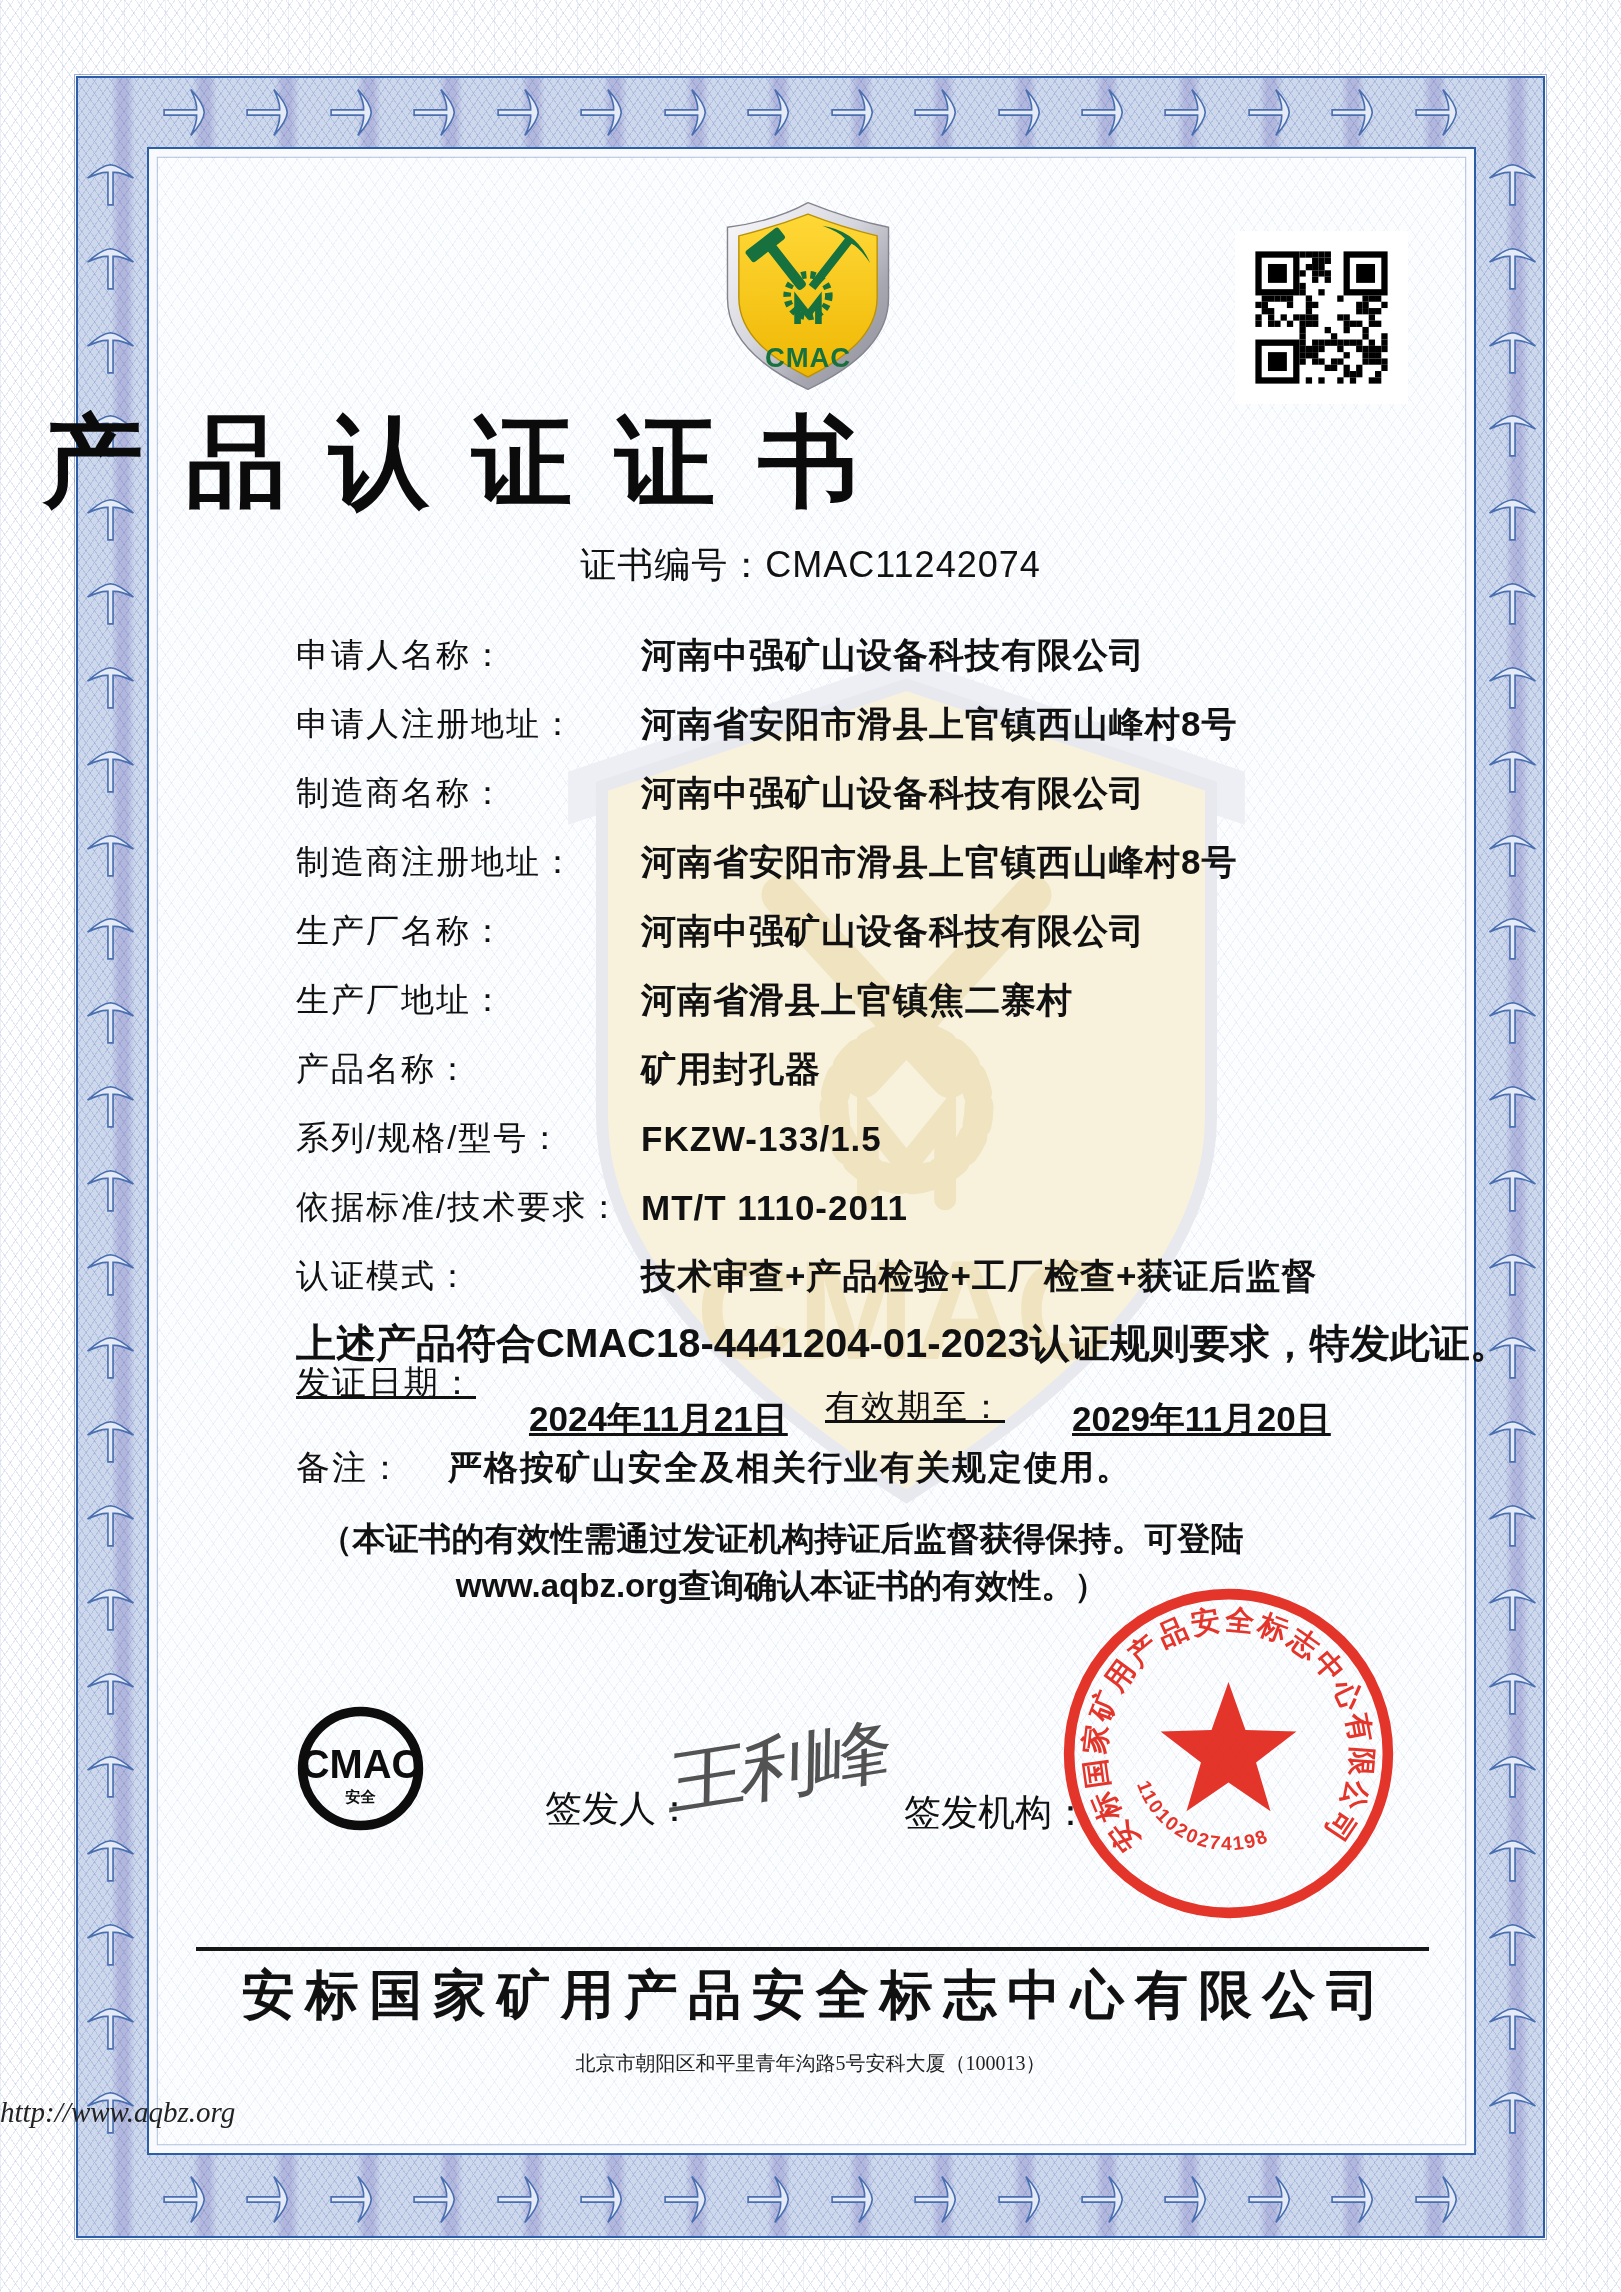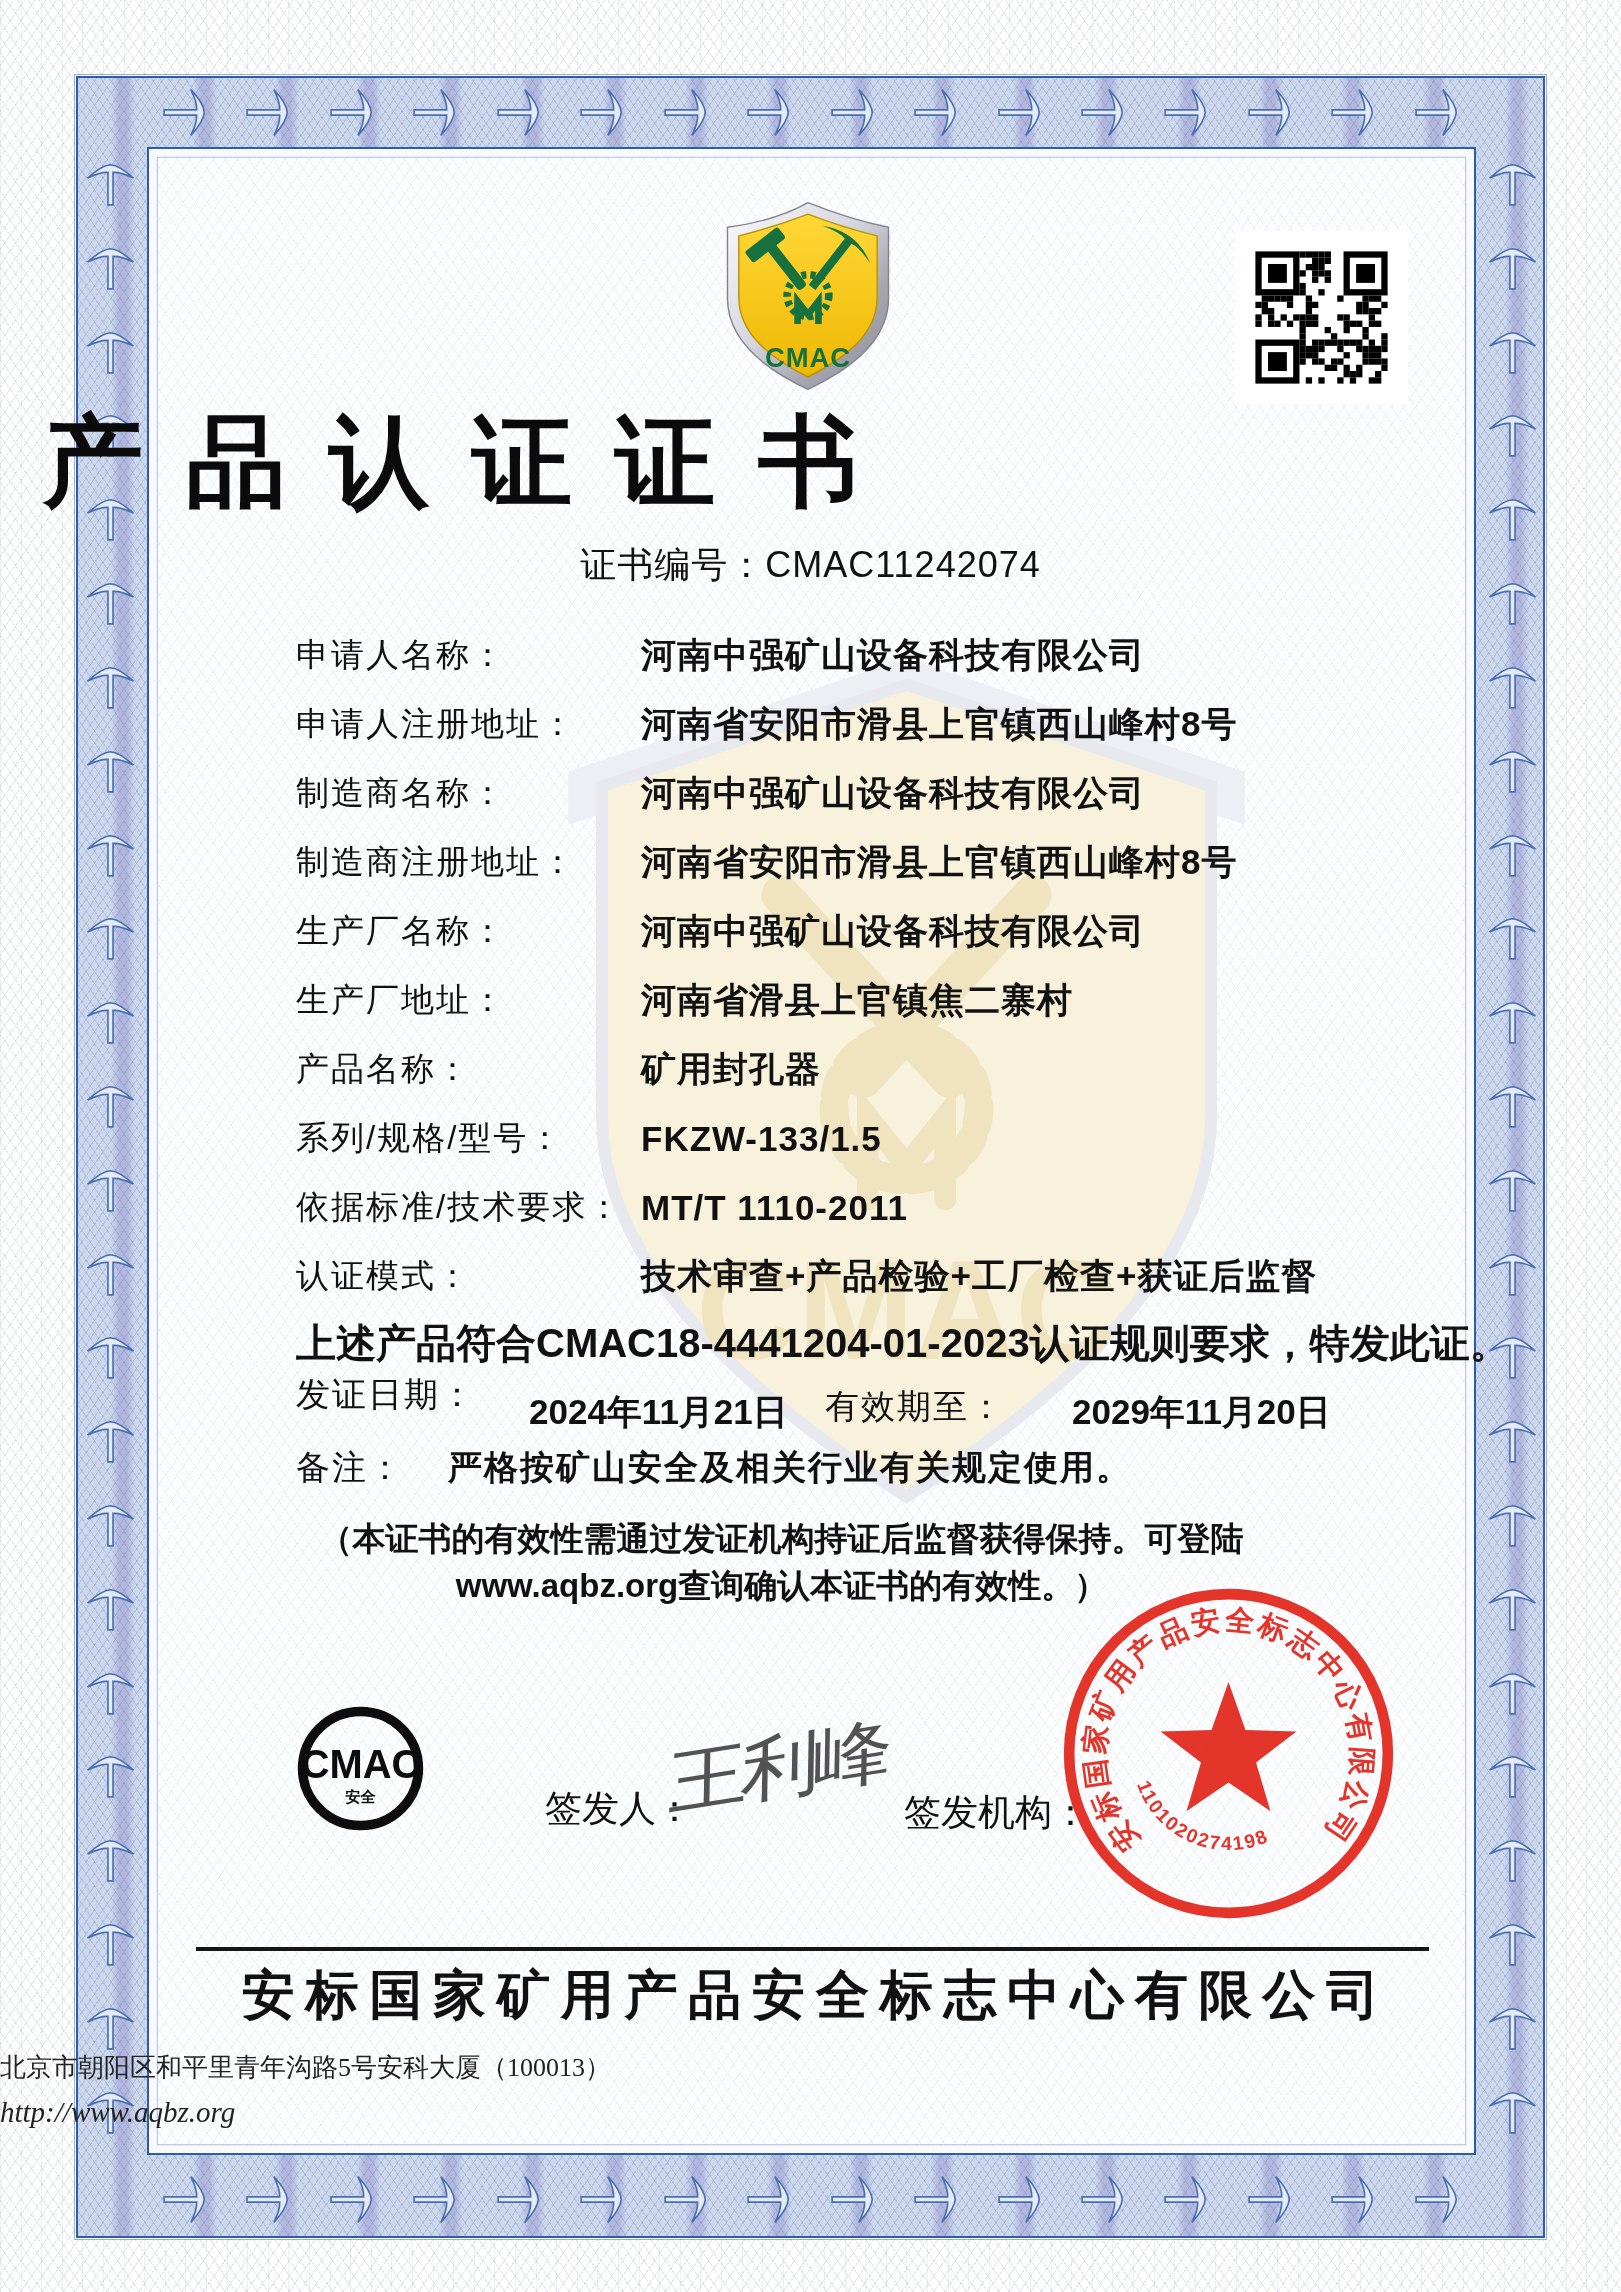--- a/index.html
+++ b/index.html
@@ -59,21 +59,21 @@
     position:absolute; top:541px; left:0; width:100%; z-index:3; text-align:center;
     font-size:36px; font-weight:500; letter-spacing:1px;
   }
 
   
   .fields{position:absolute; left:296px; right:147px; top:621px; z-index:3;}
   .frow{display:flex; height:69px; align-items:center;}
   .flabel{width:345px; flex:0 0 345px; font-size:33px; font-weight:500; letter-spacing:2px; white-space:nowrap;}
   .fvalue{font-size:35px; font-weight:900; letter-spacing:1px; white-space:nowrap;}
   .statement{position:absolute; left:296px; top:1309px; height:69px; display:flex; align-items:center; z-index:3; font-size:40px; font-weight:600; white-space:nowrap;}
-  .dates{position:absolute; left:296px; right:147px; top:1360px; height:69px; display:flex; align-items:center; z-index:3; white-space:nowrap;}
+  .dates{position:absolute; left:296px; right:147px; top:1360px; height:69px; display:flex; align-items:flex-start; z-index:3; white-space:nowrap;text-decoration:underline;}
   .dates .dlabel{font-size:34px; font-weight:500; letter-spacing:2px;}
   .dates .dvalue{font-size:35px; font-weight:900;margin-top:36px;}
   .dates .w1{width:233px;} .dates .w2{width:296px;} .dates .w3{width:247px;margin-top:24px;}
   .remark{position:absolute; left:296px; top:1433px; height:69px; display:flex; align-items:center; z-index:3; white-space:nowrap;}
   .remark .rlabel{width:152px; font-size:34px; font-weight:500; letter-spacing:2px;}
   .remark .rvalue{font-size:34px; font-weight:900; letter-spacing:2px;text-align:right;}
   .note{position:absolute; left:0; width:100%; text-align:center; z-index:3; font-size:33px; font-weight:800; transform:translateX(-29px); white-space:nowrap;}
   .note1{top:1517px;} .note2{top:1564px;}
 
   
@@ -86,21 +86,21 @@
     transform:rotate(-9deg) skewX(-10deg) scale(1.05,.92);
     opacity:.88; letter-spacing:-5.9px; white-space:nowrap;
   }
   .issuer-label{position:absolute; left:904px; top:1788px; font-size:37px; font-weight:500; z-index:3;}
   .seal{position:absolute; left:1045px; top:1570px; width:367px; height:367px; z-index:6; opacity:.93;}
   .rule{position:absolute; left:196px; top:1947px; width:1233px; height:3.9px; background:#161616; z-index:3;}
   .company{
     position:absolute; top:1960px; left:0; width:100%; z-index:3; text-align:center;
     font-size:53px; font-weight:900; letter-spacing:10.8px; padding-left:10.8px; box-sizing:border-box;
   }
-  .address{position:absolute; top:2050px; left:0; width:100%; text-align:left; z-index:3; font-size:26px; font-family:"Liberation Serif", serif; color:#222;}
+  .address{position:absolute; top:2050px; left:0; width:100%; text-align:center; z-index:3; font-size:20px; font-family:"Liberation Serif", serif; color:#222;}
   .website{position:absolute; top:2096px; left:0; width:100%; z-index:3; font-size:29px; font-family:"Liberation Serif", serif; color:#222;font-style:italic;}
   .defs-holder{position:absolute; width:0; height:0; overflow:hidden;}
 </style>
 </head>
 <body>
 
 <div class="page">
 
   <svg class="defs-holder" aria-hidden="true">
     <defs>

